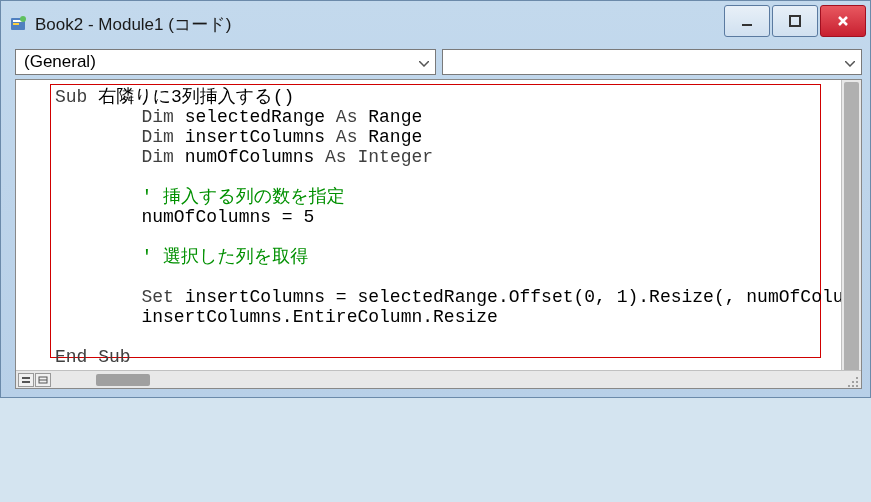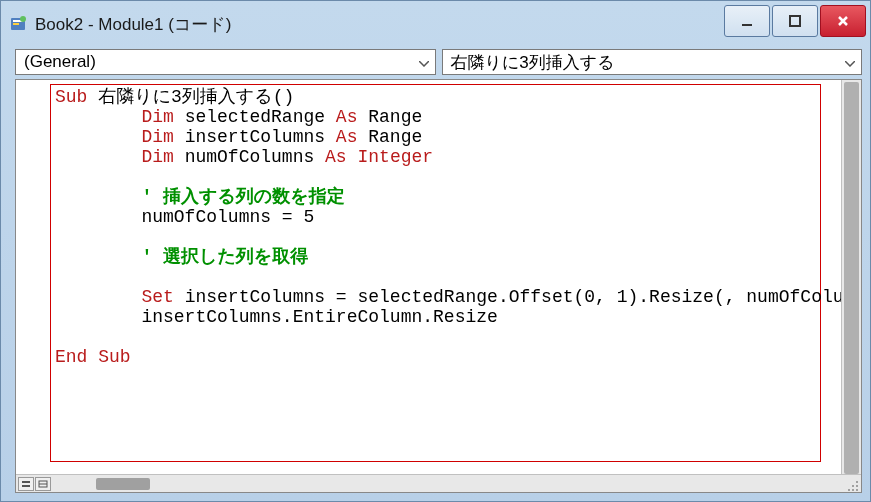--- a/index.html
+++ b/index.html
@@ -6,21 +6,21 @@
   body {
     margin: 0;
     font-family: "Segoe UI", Tahoma, sans-serif;
     background: #d4e4f0;
     width: 871px;
     height: 502px;
     overflow: hidden;
   }
   .window {
     width: 871px;
-    height: 502px;
+    height: 398px;
     background: linear-gradient(to bottom, #c3d9ed 0%, #b8d0e8 100%);
     border: 1px solid #6b8aaa;
     display: flex;
     flex-direction: column;
     position: relative;
   }
   .titlebar {
     height: 46px;
     display: flex;
     align-items: center;
@@ -105,22 +105,22 @@
     border: 1px solid #d00000;
     padding: 2px 4px;
   }
   .code-line {
     font-family: "Consolas", "Courier New", monospace;
     font-size: 18px;
     line-height: 20px;
     white-space: pre;
     color: #000;
   }
-  .kw { color: #b91c1c; }
-  .cmt { color: #009000; font-weight: bold; }
+  .kw { color: #404040; }
+  .cmt { color: #009000; }
   .vscroll {
     position: absolute;
     right: 0;
     top: 0;
     bottom: 0;
     width: 20px;
     background: #e8e8e8;
     border-left: 1px solid #c0c0c0;
   }
   .vscroll-thumb {
@@ -217,21 +217,20 @@
   <div class="dropdowns">
     <div class="dropdown">
       <span>(General)</span>
       <span class="arrow">
         <svg width="10" height="6">
             <path d="M0 0 L5 5 L10 0" fill="none" stroke="#555" stroke-width="1.5"></path>
           </svg>
       </span>
     </div>
     <div class="dropdown">
-      <span>右隣りに3列挿入する</span>
       <span class="arrow">
         <svg width="10" height="6">
             <path d="M0 0 L5 5 L10 0" fill="none" stroke="#555" stroke-width="1.5"></path>
           </svg>
       </span>
     </div>
   </div>
 
   <div class="content-area">
     <div class="code-container">

